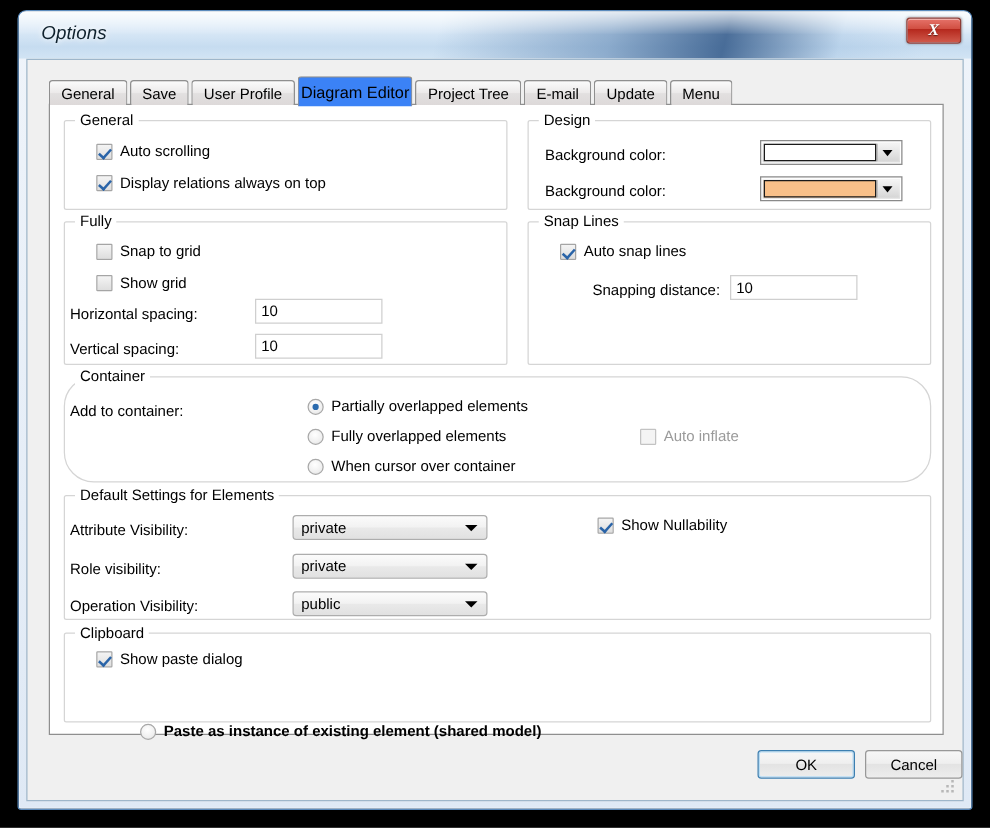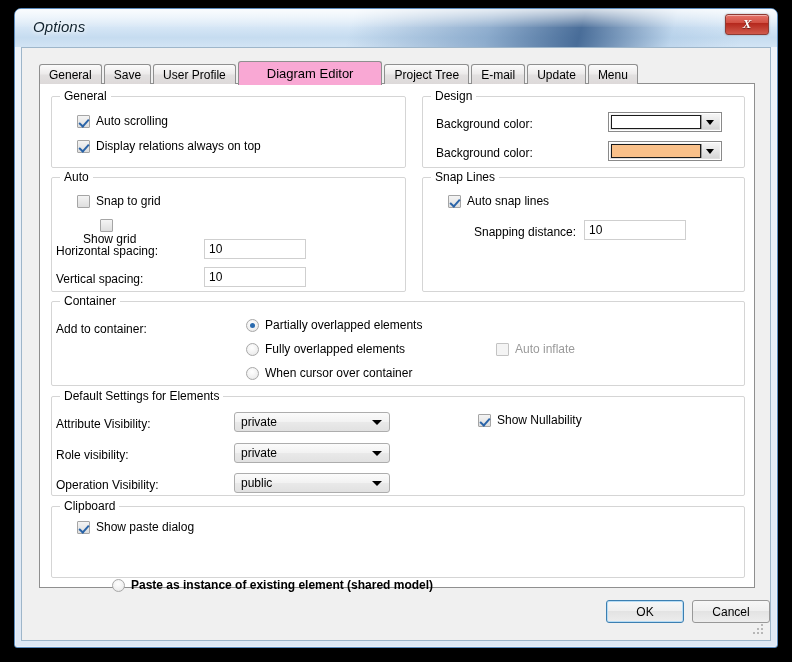--- a/index.html
+++ b/index.html
@@ -110,24 +110,24 @@
     background: linear-gradient(to bottom, #fbfbfb 0%, #eceaea 48%, #e2e0e0 52%, #ddd9d9 100%);
     border: 1px solid #8f8f8f;
     border-bottom: none;
     border-radius: 3px 3px 0 0;
     box-sizing: border-box;
     cursor: pointer;
     white-space: nowrap;
   }
   .tab.active {
     height: 24px;
-    background: #f9a8d4;
+    background: #3b82f6;
     border-color: #8f8f8f;
     font-size: 13px;
-    padding: 0 28px;
+    padding: 0 2px;
     margin-bottom: -1px;
     z-index: 5;
     position: relative;
   }
 
   .tabpanel {
     position: absolute;
     left: 17px; top: 35px;
     width: 716px; height: 505px;
     background: #ffffff;
@@ -380,28 +380,28 @@
           </div>
 
           <div class="field-label" style="left:13px; top:49px;">Background color:</div>
           <div class="colorcombo" style="left:185px; top:44px; width:114px; height:20px;">
             <span class="swatch" id="swatch2" style="background: rgb(249, 192, 137);"></span>
             <span class="drop"></span>
           </div>
         </div>
 
         <div class="group" style="left:11px; top:93px; width:355px; height:115px;">
-          <div class="legend">Auto</div>
+          <div class="legend">Fully</div>
 
           <div class="row" style="left:13px; top:16px;">
             <span class="cb"></span>
             <span class="ctl-label">Snap to grid</span>
           </div>
 
-          <div class="row" style="left:13px; top:41px;flex-direction:column;">
+          <div class="row" style="left:13px; top:41px;">
             <span class="cb"></span>
             <span class="ctl-label">Show grid</span>
           </div>
 
           <div class="field-label" style="left:4px; top:66px;">Horizontal spacing:</div>
           <div class="textbox" style="left:152px; top:61px; width:102px; height:20px;">10</div>
 
           <div class="field-label" style="left:4px; top:94px;">Vertical spacing:</div>
           <div class="textbox" style="left:152px; top:89px; width:102px; height:20px;">10</div>
         </div>
@@ -411,39 +411,39 @@
 
           <div class="row" style="left:13px; top:16px;">
             <span class="cb checked"></span>
             <span class="ctl-label">Auto snap lines</span>
           </div>
 
           <div class="field-label" style="left:13px; top:47px;margin-left:38px;">Snapping distance:</div>
           <div class="textbox" style="left:161px; top:42px; width:102px; height:20px;">10</div>
         </div>
 
-        <div class="group" style="left:11px; top:217px; width:694px; height:85px;">
+        <div class="group" style="left:11px; top:217px; width:694px; height:85px;border-radius:24px;">
           <div class="legend">Container</div>
 
           <div class="field-label" style="left:4px; top:20px;">Add to container:</div>
 
           <div class="row" style="left:182px; top:16px;">
             <span class="rb checked"></span>
             <span class="ctl-label">Partially overlapped elements</span>
           </div>
           <div class="row" style="left:182px; top:40px;">
             <span class="rb"></span>
             <span class="ctl-label">Fully overlapped elements</span>
           </div>
           <div class="row" style="left:182px; top:64px;">
             <span class="rb"></span>
             <span class="ctl-label">When cursor over container</span>
           </div>
 
-          <div class="row" style="left:432px; top:40px;">
+          <div class="row" style="left:448px; top:40px;">
             <span class="cb disabled"></span>
             <span class="ctl-label disabled">Auto inflate</span>
           </div>
         </div>
 
         <div class="group" style="left:11px; top:312px; width:694px; height:100px;">
           <div class="legend">Default Settings for Elements</div>
 
           <div class="field-label" style="left:4px; top:20px;">Attribute Visibility:</div>
           <div class="combo" style="left:182px; top:15px; width:156px; height:20px;">

